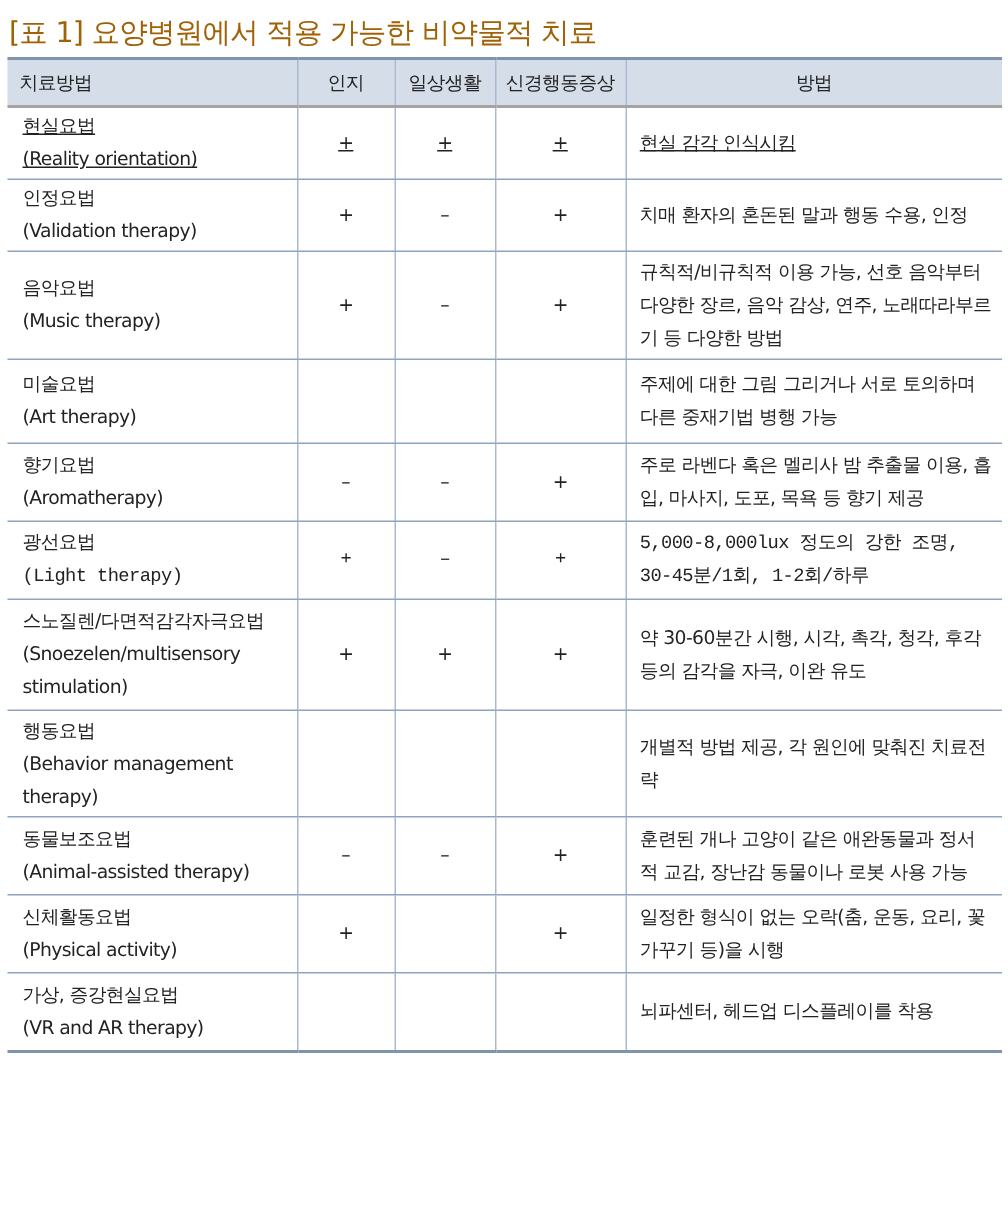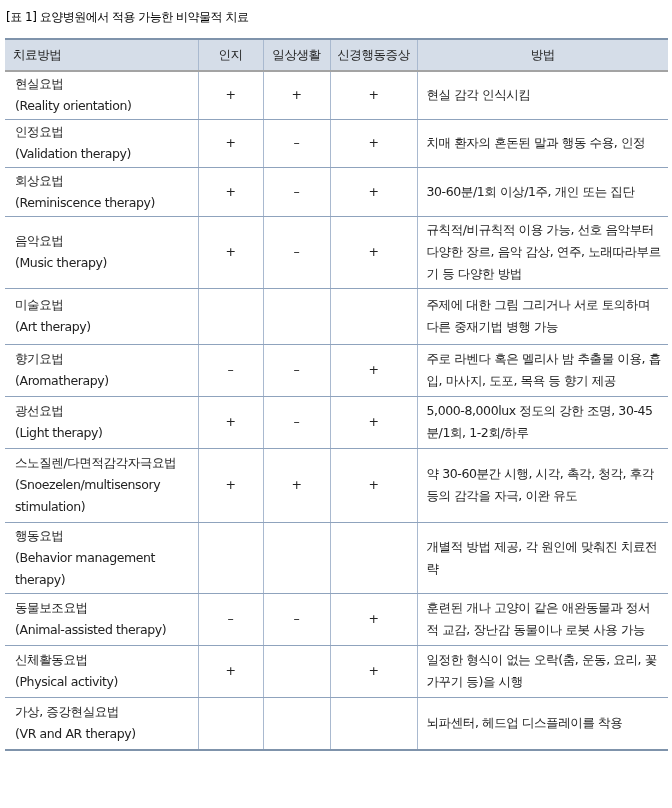--- a/index.html
+++ b/index.html
@@ -3,21 +3,21 @@
 <meta charset="utf-8">
 <style>
   html, body { margin: 0; padding: 0; background: #ffffff; }
   body {
     width: 672px; height: 808px; overflow: hidden; position: relative;
     font-family: "DejaVu Sans", "Liberation Sans", sans-serif;
     color: #222222;
   }
   .caption {
     position: absolute; left: 6px; top: 9px;
-    font-size: 12px; color: #000000; letter-spacing: -0.5px;
+    font-size: 19px; color: #a16207; letter-spacing: -0.5px;
   }
   table {
     position: absolute; left: 5px; top: 38px;
     width: 663px;
     border-collapse: collapse;
     table-layout: fixed;
     font-size: 12.5px;
     letter-spacing: -0.4px;
   }
   th, td {
@@ -65,21 +65,21 @@
     <tr>
       <th class="c-name">치료방법</th>
       <th class="c-mid">인지</th>
       <th class="c-mid">일상생활</th>
       <th class="c-mid">신경행동증상</th>
       <th class="c-method">방법</th>
     </tr>
   </thead>
   <tbody id="tbody">
 
-  <tr style="height: 48px;">
+  <tr style="height: 48px; text-decoration: underline;">
     <td class="c-name">
       <span class="ko">현실요법</span>
       <span class="en">(Reality orientation)</span>
     </td>
     <td class="c-mid">+</td>
     <td class="c-mid">+</td>
     <td class="c-mid">+</td>
     <td class="c-method">현실 감각 인식시킴</td>
   </tr>
 
@@ -87,30 +87,20 @@
     <td class="c-name">
       <span class="ko">인정요법</span>
       <span class="en">(Validation therapy)</span>
     </td>
     <td class="c-mid">+</td>
     <td class="c-mid">–</td>
     <td class="c-mid">+</td>
     <td class="c-method">치매 환자의 혼돈된 말과 행동 수용, 인정</td>
   </tr>
 
-  <tr style="height: 49px;">
-    <td class="c-name">
-      <span class="ko">회상요법</span>
-      <span class="en">(Reminiscence therapy)</span>
-    </td>
-    <td class="c-mid">+</td>
-    <td class="c-mid">–</td>
-    <td class="c-mid">+</td>
-    <td class="c-method">30-60분/1회 이상/1주, 개인 또는 집단</td>
-  </tr>
 
 
   <tr style="height: 72px;">
     <td class="c-name">
       <span class="ko">음악요법</span>
       <span class="en">(Music therapy)</span>
     </td>
     <td class="c-mid">+</td>
     <td class="c-mid">–</td>
     <td class="c-mid">+</td>
@@ -132,21 +122,21 @@
     <td class="c-name">
       <span class="ko">향기요법</span>
       <span class="en">(Aromatherapy)</span>
     </td>
     <td class="c-mid">–</td>
     <td class="c-mid">–</td>
     <td class="c-mid">+</td>
     <td class="c-method">주로 라벤다 혹은 멜리사 밤 추출물 이용, 흡입, 마사지, 도포, 목욕 등 향기 제공</td>
   </tr>
 
-  <tr style="height: 52px;">
+  <tr style="height: 52px; font-family: Liberation Mono, monospace;">
     <td class="c-name">
       <span class="ko">광선요법</span>
       <span class="en">(Light therapy)</span>
     </td>
     <td class="c-mid">+</td>
     <td class="c-mid">–</td>
     <td class="c-mid">+</td>
     <td class="c-method">5,000-8,000lux 정도의 강한 조명, 30-45분/1회, 1-2회/하루</td>
   </tr>
 

